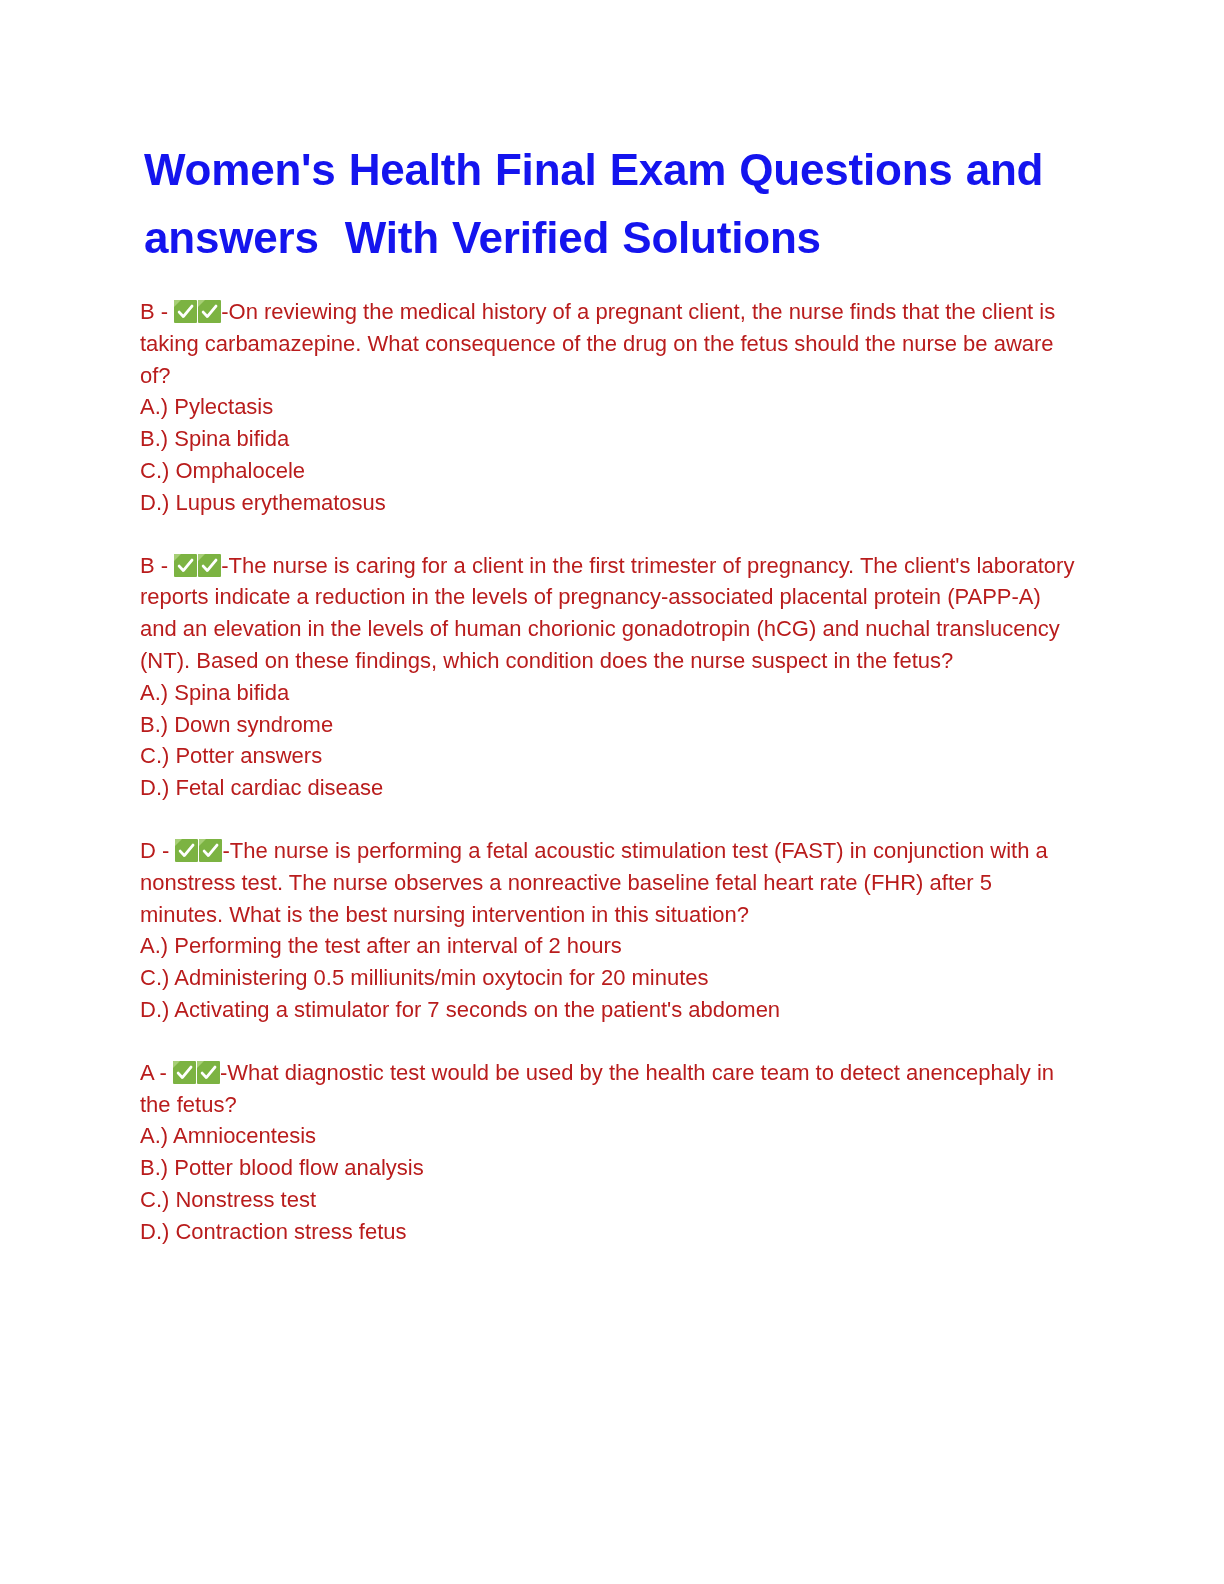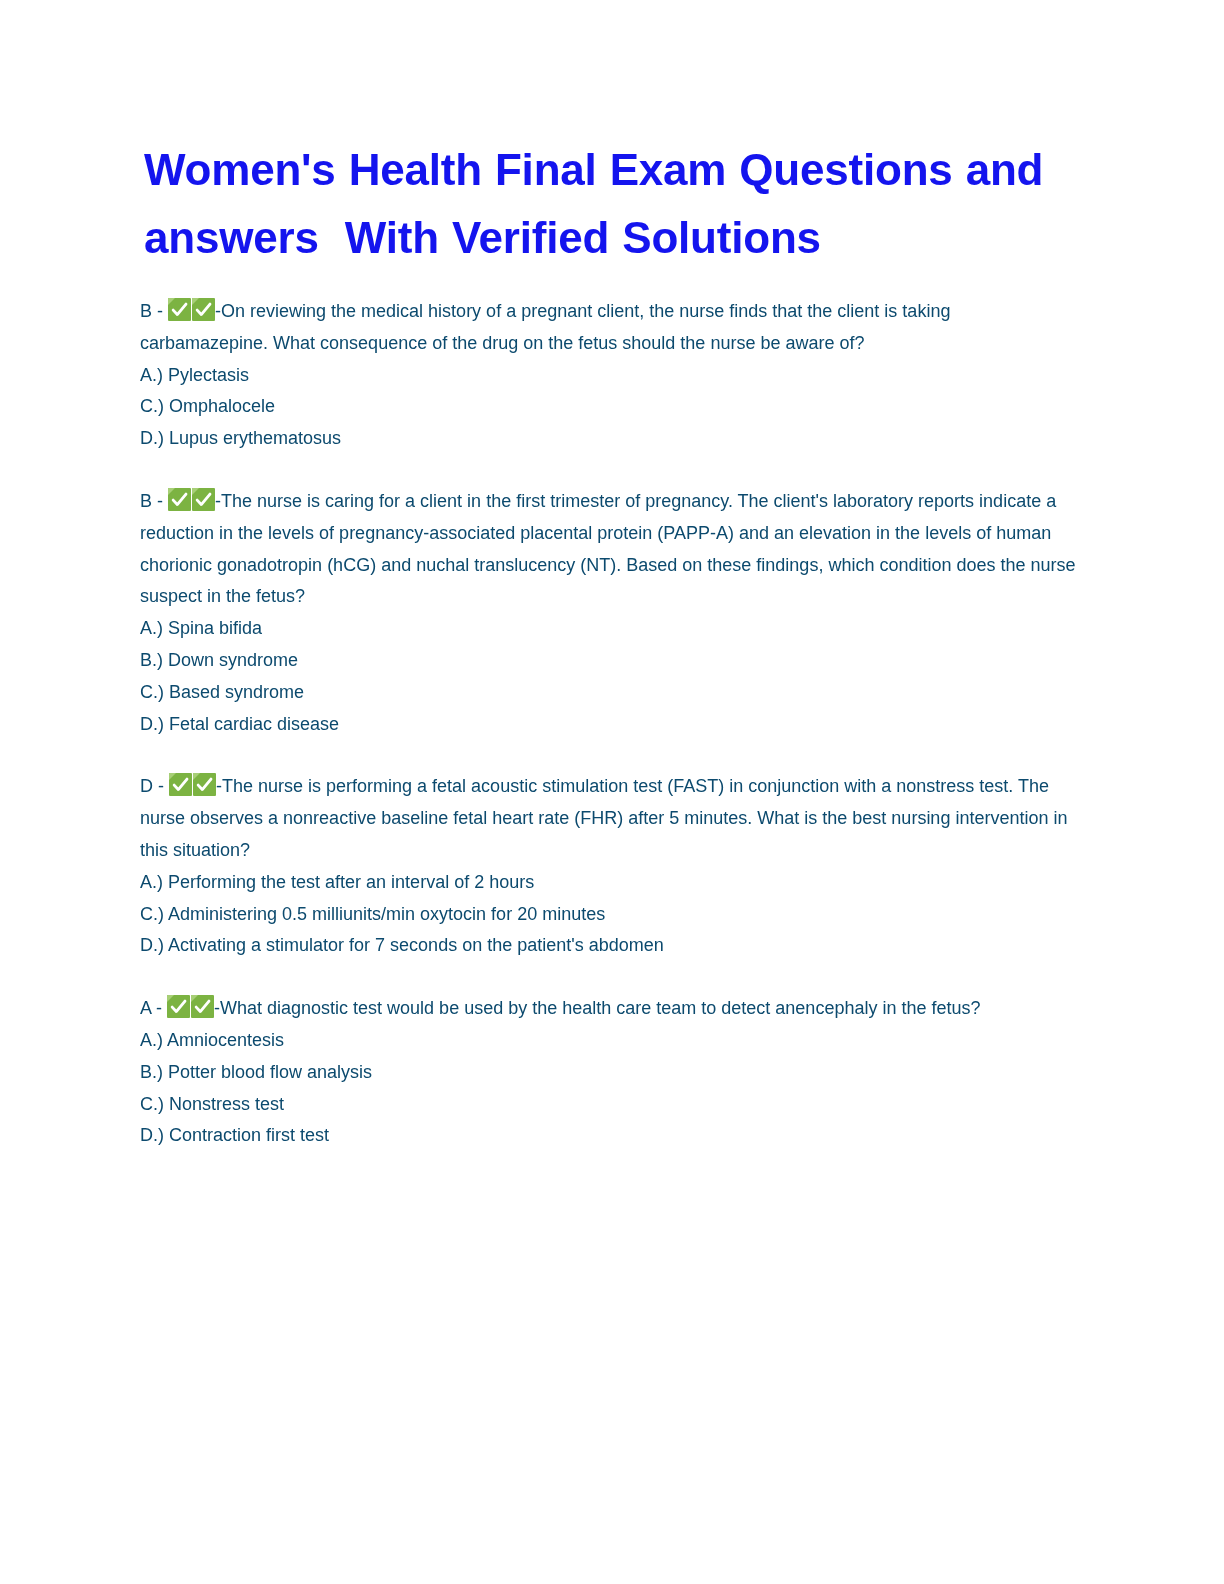--- a/index.html
+++ b/index.html
@@ -34,23 +34,23 @@
     letter-spacing: -0.2px;
     color: #1414ee;
     margin: 0 0 24px 4px;
     white-space: pre-wrap;
     word-spacing: 1px;
   }
 
   
   .qa-block {
     font-family: "Liberation Sans", sans-serif;
-    font-size: 18px;
+    font-size: 22px;
     line-height: 31.8px;
-    color: #0c4a6e;
+    color: #b91c1c;
     margin: 0 0 31px 0;
   }
 
   .qa-block:last-child { margin-bottom: 10px; }
 
   .q-stem {
     margin: 0;
     text-align: left;
   }
 
@@ -115,34 +115,35 @@
 
     <div id="questions-container">
         <div class="qa-block">
           <p class="q-stem"><span class="q-letter">B - </span><span class="check-emoji"><svg viewBox="0 0 24 24" aria-hidden="true">
                 <path d="M4 12.8 L9.2 18.4 L20.2 5.2" fill="none" stroke="#ffffff" stroke-width="3.6" stroke-linecap="round" stroke-linejoin="round"></path>
               </svg></span><span class="check-emoji"><svg viewBox="0 0 24 24" aria-hidden="true">
                 <path d="M4 12.8 L9.2 18.4 L20.2 5.2" fill="none" stroke="#ffffff" stroke-width="3.6" stroke-linecap="round" stroke-linejoin="round"></path>
               </svg></span><span>-On reviewing the medical history of a pregnant client, the nurse finds that the client is taking carbamazepine. What consequence of the drug on the fetus should the nurse be aware of?</span></p>
           <div class="opt-list">
             <div class="opt-item">A.) Pylectasis</div>
+            <div class="opt-item">B.) Spina bifida</div>
             <div class="opt-item">C.) Omphalocele</div>
             <div class="opt-item">D.) Lupus erythematosus</div>
           </div>
         </div>
         <div class="qa-block">
           <p class="q-stem"><span class="q-letter">B - </span><span class="check-emoji"><svg viewBox="0 0 24 24" aria-hidden="true">
                 <path d="M4 12.8 L9.2 18.4 L20.2 5.2" fill="none" stroke="#ffffff" stroke-width="3.6" stroke-linecap="round" stroke-linejoin="round"></path>
               </svg></span><span class="check-emoji"><svg viewBox="0 0 24 24" aria-hidden="true">
                 <path d="M4 12.8 L9.2 18.4 L20.2 5.2" fill="none" stroke="#ffffff" stroke-width="3.6" stroke-linecap="round" stroke-linejoin="round"></path>
               </svg></span><span>-The nurse is caring for a client in the first trimester of pregnancy. The client's laboratory reports indicate a reduction in the levels of pregnancy-associated placental protein (PAPP-A) and an elevation in the levels of human chorionic gonadotropin (hCG) and nuchal translucency (NT). Based on these findings, which condition does the nurse suspect in the fetus?</span></p>
           <div class="opt-list">
             <div class="opt-item">A.) Spina bifida</div>
             <div class="opt-item">B.) Down syndrome</div>
-            <div class="opt-item">C.) Based syndrome</div>
+            <div class="opt-item">C.) Potter answers</div>
             <div class="opt-item">D.) Fetal cardiac disease</div>
           </div>
         </div>
         <div class="qa-block">
           <p class="q-stem"><span class="q-letter">D - </span><span class="check-emoji"><svg viewBox="0 0 24 24" aria-hidden="true">
                 <path d="M4 12.8 L9.2 18.4 L20.2 5.2" fill="none" stroke="#ffffff" stroke-width="3.6" stroke-linecap="round" stroke-linejoin="round"></path>
               </svg></span><span class="check-emoji"><svg viewBox="0 0 24 24" aria-hidden="true">
                 <path d="M4 12.8 L9.2 18.4 L20.2 5.2" fill="none" stroke="#ffffff" stroke-width="3.6" stroke-linecap="round" stroke-linejoin="round"></path>
               </svg></span><span>-The nurse is performing a fetal acoustic stimulation test (FAST) in conjunction with a nonstress test. The nurse observes a nonreactive baseline fetal heart rate (FHR) after 5 minutes. What is the best nursing intervention in this situation?</span></p>
           <div class="opt-list">
@@ -154,20 +155,20 @@
         <div class="qa-block">
           <p class="q-stem"><span class="q-letter">A - </span><span class="check-emoji"><svg viewBox="0 0 24 24" aria-hidden="true">
                 <path d="M4 12.8 L9.2 18.4 L20.2 5.2" fill="none" stroke="#ffffff" stroke-width="3.6" stroke-linecap="round" stroke-linejoin="round"></path>
               </svg></span><span class="check-emoji"><svg viewBox="0 0 24 24" aria-hidden="true">
                 <path d="M4 12.8 L9.2 18.4 L20.2 5.2" fill="none" stroke="#ffffff" stroke-width="3.6" stroke-linecap="round" stroke-linejoin="round"></path>
               </svg></span><span>-What diagnostic test would be used by the health care team to detect anencephaly in the fetus?</span></p>
           <div class="opt-list">
             <div class="opt-item">A.) Amniocentesis</div>
             <div class="opt-item">B.) Potter blood flow analysis</div>
             <div class="opt-item">C.) Nonstress test</div>
-            <div class="opt-item">D.) Contraction first test</div>
+            <div class="opt-item">D.) Contraction stress fetus</div>
           </div>
         </div>
       </div>
 
   </div>
 
 </div>
 
 </body></html>

